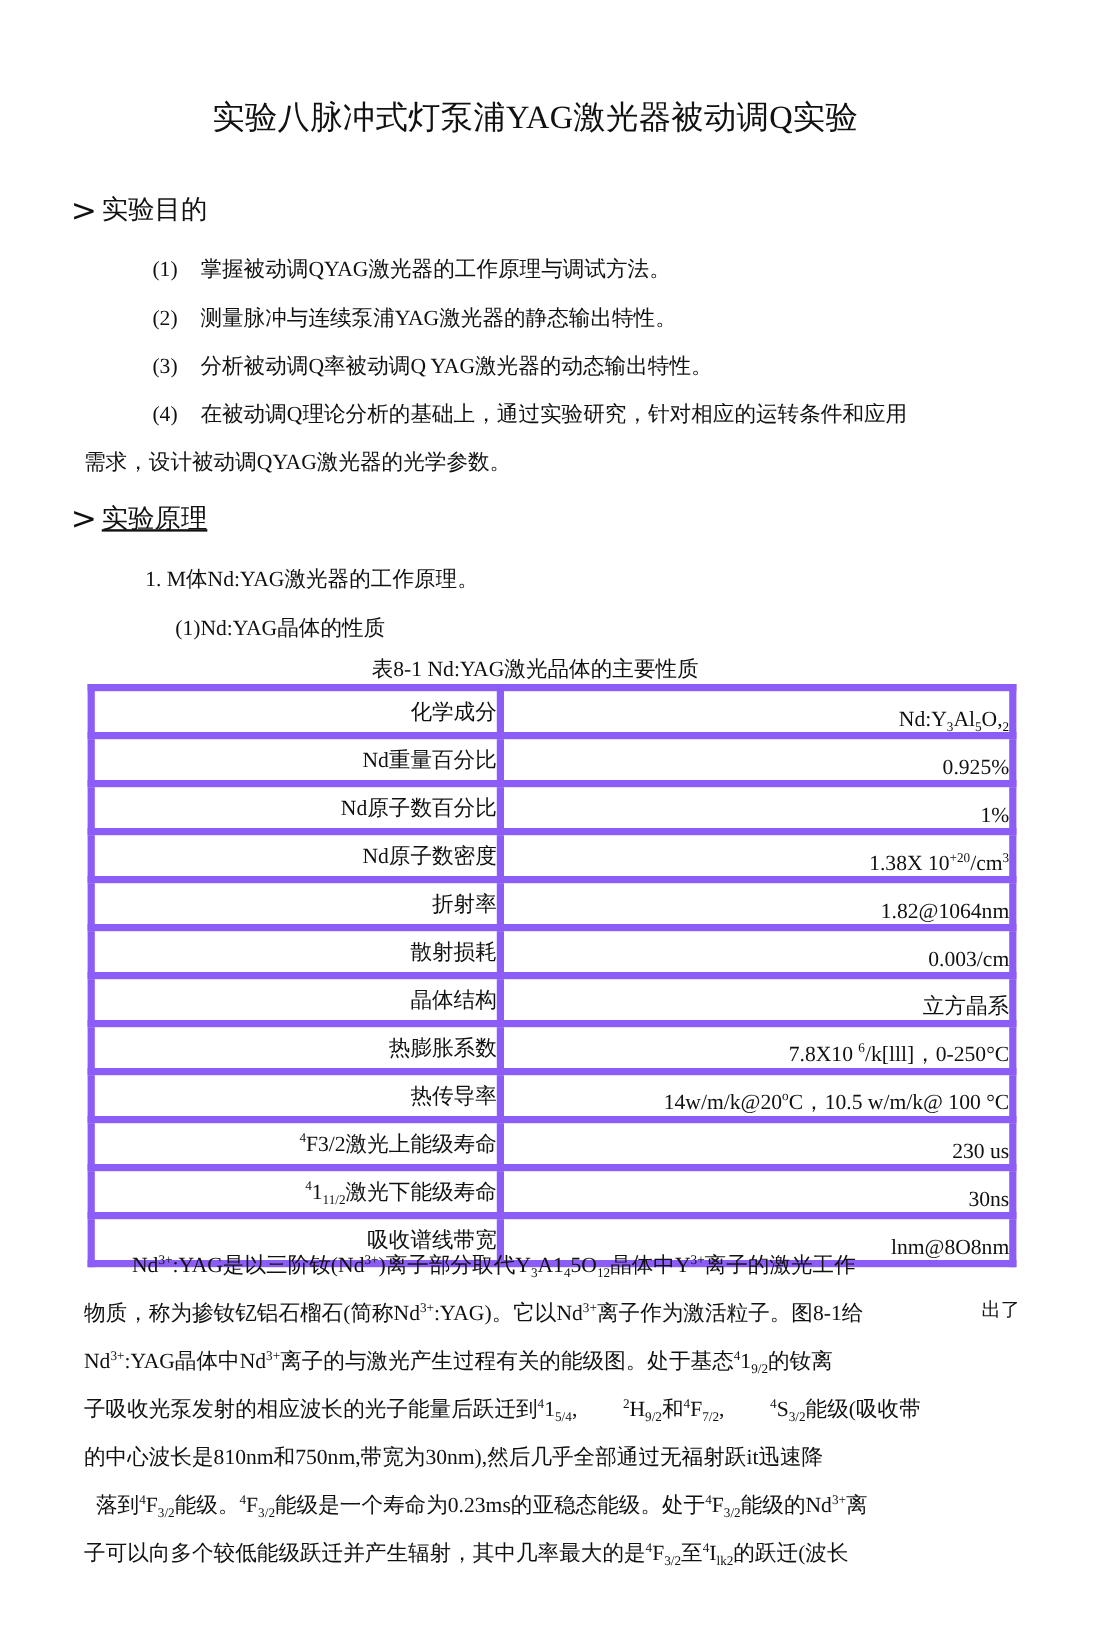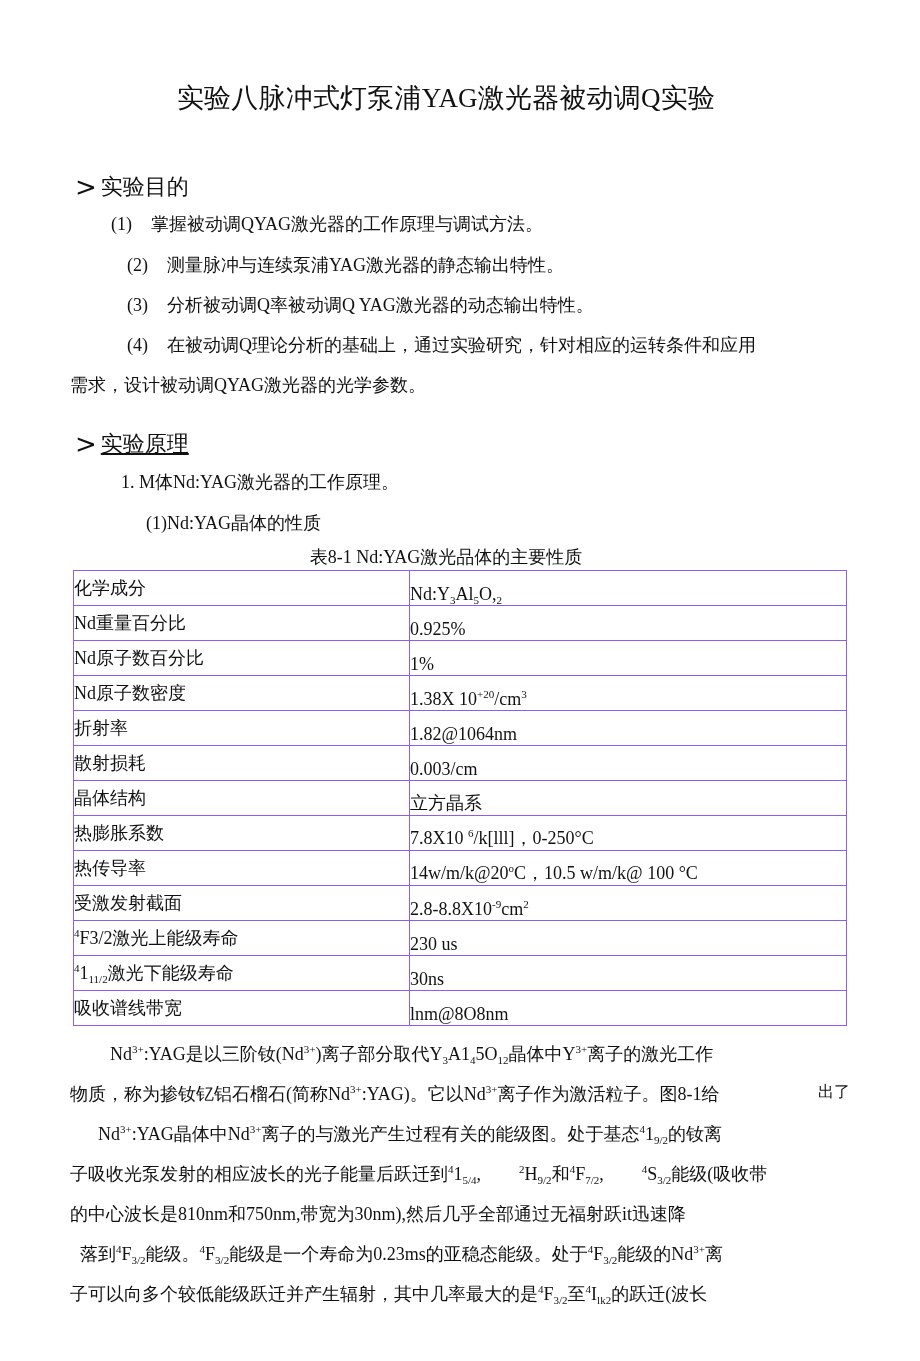--- a/index.html
+++ b/index.html
@@ -16,23 +16,22 @@
       font-family: "Liberation Serif", "DejaVu Serif", serif;
     }
     .abs { position: absolute; white-space: nowrap; }
     .title {
       left: 0; width: 892px; top: 80px;
       text-align: center;
       font-size: 27px;
       letter-spacing: 0.2px;
     }
     .section-heading {
-      left: 75px;
+      left: 59px;
       font-size: 22px;
-      margin-top: 12px;
     }
     .section-heading .arrow {
       display: inline-block;
       font-family: "DejaVu Sans", sans-serif;
       font-size: 26px;
       margin-right: 4px;
       vertical-align: -2px;
     }
     .para {
       font-size: 18px;
@@ -45,43 +44,43 @@
     sub { font-size: 11px; vertical-align: -4px; line-height: 0; }
     table.props {
       position: absolute;
       left: 73px;
       top: 570px;
       width: 774px;
       border-collapse: collapse;
       font-size: 18px;
     }
     table.props td {
-      border: 1px solid #8b5cf6;
-      text-align: left;
+      border: 6px solid #8b5cf6;
+      text-align: right;
       padding: 0;
       height: 34px;
     }
     table.props td.k { width: 335px; vertical-align: middle; }
     table.props td.v { vertical-align: bottom; padding-bottom: 0px; }
     .caption {
       left: 0; width: 892px; top: 545px;
       text-align: center;
       font-size: 18px;
     }
   </style>
 </head>
 <body>
 
 <div class="abs title">实验八脉冲式灯泵浦YAG激光器被动调Q实验</div>
 
 <div class="abs section-heading" style="top:160px;">
   <span class="arrow">&gt;</span><span>实验目的</span>
 </div>
 
-<div class="abs para" style="left:111px; top:212px;">
+<div class="abs para" style="left:127px; top:212px;">
   <span class="item-num">(1)</span><span>掌握被动调QYAG激光器的工作原理与调试方法。</span>
 </div>
 <div class="abs para" style="left:127px; top:253px;">
   <span class="item-num">(2)</span><span>测量脉冲与连续泵浦YAG激光器的静态输出特性。</span>
 </div>
 <div class="abs para" style="left:127px; top:293px;">
   <span class="item-num">(3)</span><span>分析被动调Q率被动调Q YAG激光器的动态输出特性。</span>
 </div>
 <div class="abs para" style="left:127px; top:333px;">
   <span class="item-num">(4)</span><span>在被动调Q理论分析的基础上，通过实验研究，针对相应的运转条件和应用</span>
@@ -131,37 +130,33 @@
     </tr>
     <tr>
       <td class="k">热膨胀系数</td>
       <td class="v">7.8X10 <sup>6</sup>/k[lll]，0-250°C</td>
     </tr>
     <tr>
       <td class="k">热传导率</td>
       <td class="v">14w/m/k@20<sup>o</sup>C，10.5 w/m/k@ 100 °C</td>
     </tr>
     <tr>
-      <td class="k">受激发射截面</td>
-      <td class="v">2.8-8.8X10<sup>-9</sup>cm<sup>2</sup></td>
-    </tr>
-    <tr>
       <td class="k"><sup>4</sup>F3/2激光上能级寿命</td>
       <td class="v">230 us</td>
     </tr>
     <tr>
       <td class="k"><sup>4</sup>1<sub>11/2</sub>激光下能级寿命</td>
       <td class="v">30ns</td>
     </tr>
     <tr>
       <td class="k">吸收谱线带宽</td>
       <td class="v">lnm@8O8nm</td>
     </tr>
   </tbody>
 </table>
 
 <div class="abs para" style="left:110px; top:1042px;">Nd<sup>3+</sup>:YAG是以三阶钕(Nd<sup>3+</sup>)离子部分取代Y<sub>3</sub>A1<sub>4</sub>5O<sub>12</sub>晶体中Y<sup>3+</sup>离子的激光工作</div>
 <div class="abs para" style="left:70px; top:1082px; width:780px;">物质，称为掺钕钇铝石榴石(简称Nd<sup>3+</sup>:YAG)。它以Nd<sup>3+</sup>离子作为激活粒子。图8-1给<span style="position:absolute; right:0; font-size:16px;">出了</span></div>
-<div class="abs para" style="left:70px; top:1122px;margin-left:28px;">Nd<sup>3+</sup>:YAG晶体中Nd<sup>3+</sup>离子的与激光产生过程有关的能级图。处于基态<sup>4</sup>1<sub>9/2</sub>的钕离</div>
+<div class="abs para" style="left:70px; top:1122px;">Nd<sup>3+</sup>:YAG晶体中Nd<sup>3+</sup>离子的与激光产生过程有关的能级图。处于基态<sup>4</sup>1<sub>9/2</sub>的钕离</div>
 <div class="abs para" style="left:70px; top:1162px;">子吸收光泵发射的相应波长的光子能量后跃迁到<sup>4</sup>1<sub>5/4</sub>,<span style="display:inline-block;width:38px;"></span><sup>2</sup>H<sub>9/2</sub>和<sup>4</sup>F<sub>7/2</sub>,<span style="display:inline-block;width:38px;"></span><sup>4</sup>S<sub>3/2</sub>能级(吸收带</div>
 <div class="abs para" style="left:70px; top:1202px;">的中心波长是810nm和750nm,带宽为30nm),然后几乎全部通过无福射跃it迅速降</div>
 <div class="abs para" style="left:80px; top:1242px;">落到<sup>4</sup>F<sub>3/2</sub>能级。<sup>4</sup>F<sub>3/2</sub>能级是一个寿命为0.23ms的亚稳态能级。处于<sup>4</sup>F<sub>3/2</sub>能级的Nd<sup>3+</sup>离</div>
 <div class="abs para" style="left:70px; top:1282px;">子可以向多个较低能级跃迁并产生辐射，其中几率最大的是<sup>4</sup>F<sub>3/2</sub>至<sup>4</sup>I<sub>lk2</sub>的跃迁(波长</div>
 
 </body></html>

